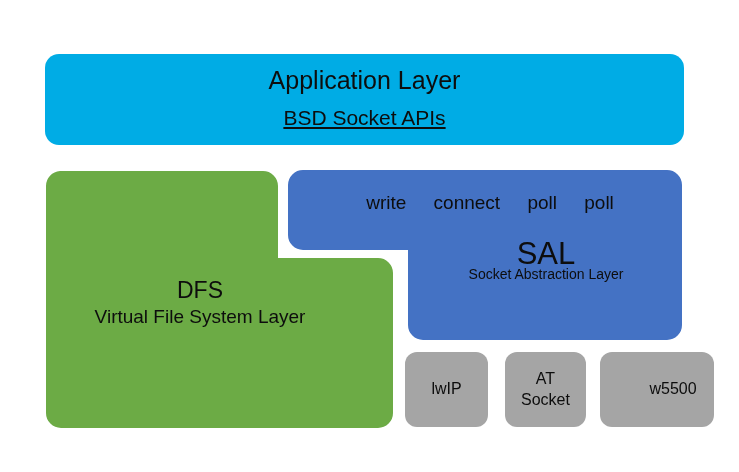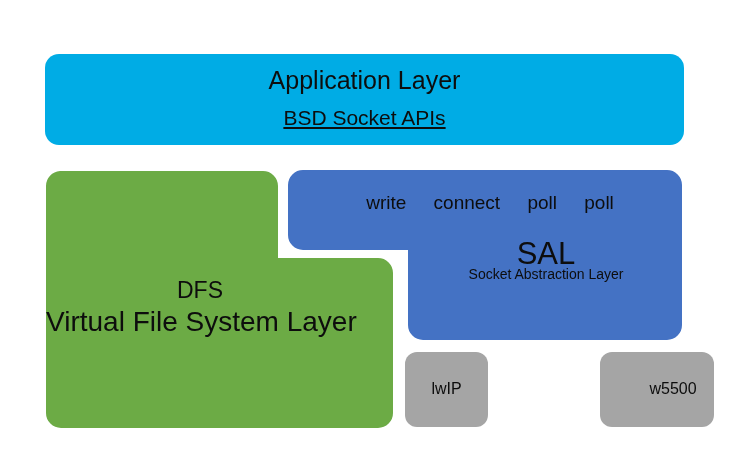--- a/index.html
+++ b/index.html
@@ -58,21 +58,21 @@
   #dfs-title {
     left: 46px;
     top: 277px;
     width: 308px;
     font-size: 23px;
   }
   #dfs-sub {
     left: 46px;
     top: 306px;
     width: 308px;
-    font-size: 28px;
+    font-size: 19px;
   }
   
   #sal-apis {
     left: 300px;
     top: 192px;
     width: 380px;
     font-size: 19px;
   }
   #sal-apis span { margin: 0 11px; }
   
@@ -154,17 +154,23 @@
     <span>poll</span>
     <span>poll</span>
   </div>
 
   <div class="txt" id="sal-title">SAL</div>
   <div class="txt" id="sal-sub">Socket Abstraction Layer</div>
 
   <div class="gray-box" id="gray-0" style="background: rgb(165, 165, 165);">
     <span>lwIP</span>
   </div>
+  <div class="gray-box" id="gray-1" style="background: rgb(165, 165, 165);">
+    <span>
+      <span>AT</span><br>
+      <span>Socket</span>
+    </span>
+  </div>
   <div class="gray-box" id="gray-2" style="background: rgb(165, 165, 165); padding-left: 32px;">
     <span>w5500</span>
   </div>
 
 </div>
 
 </body></html>

